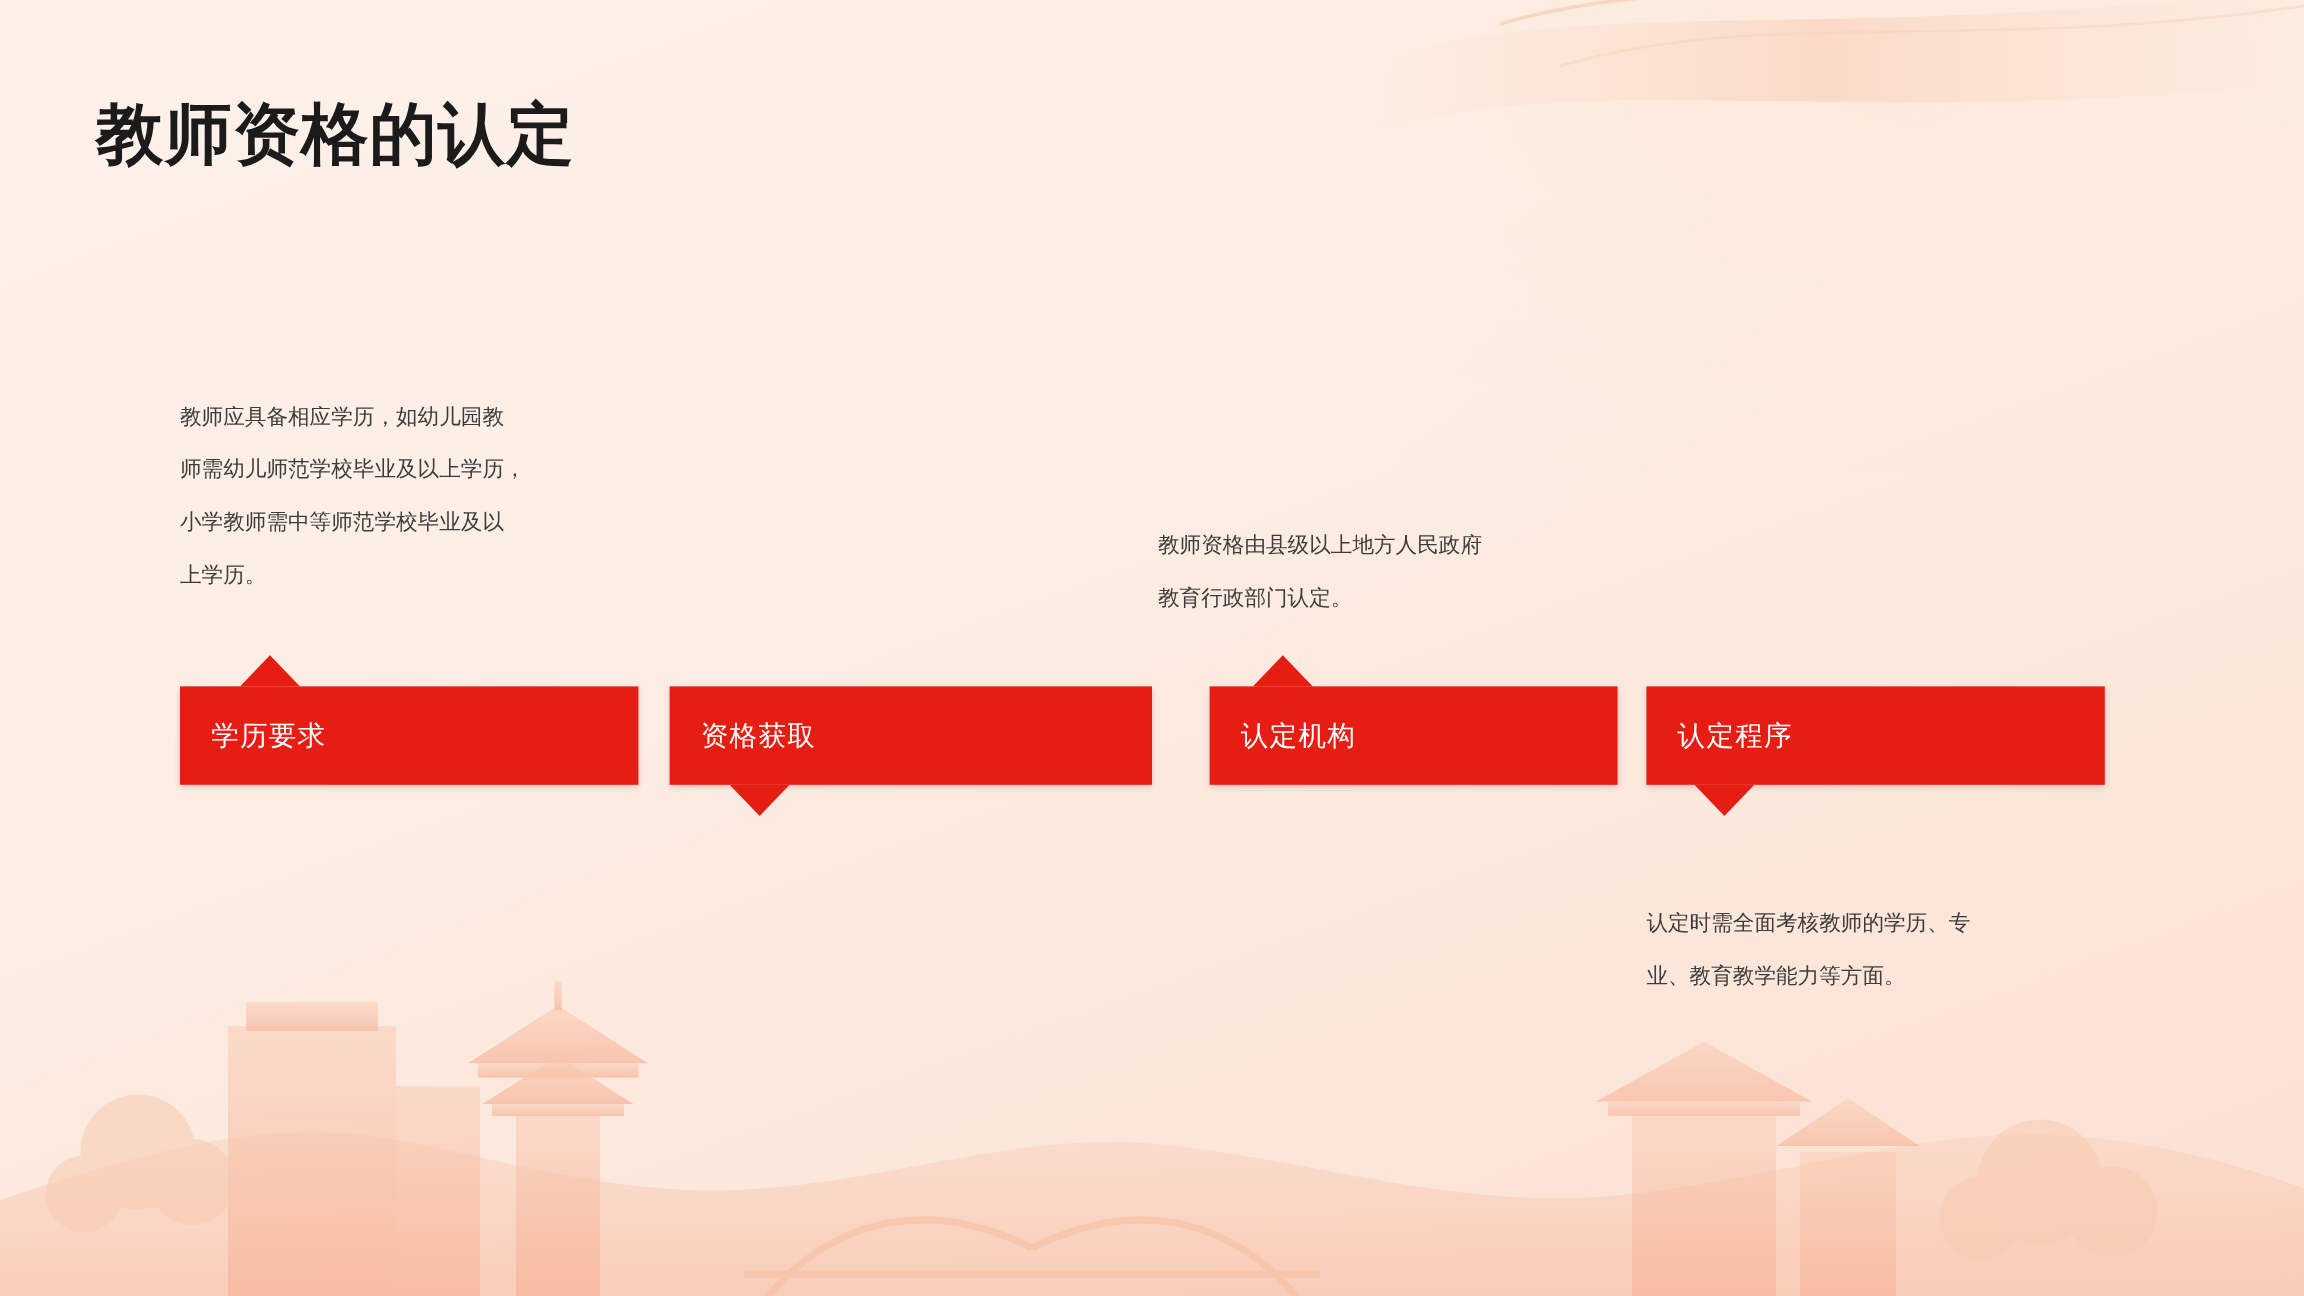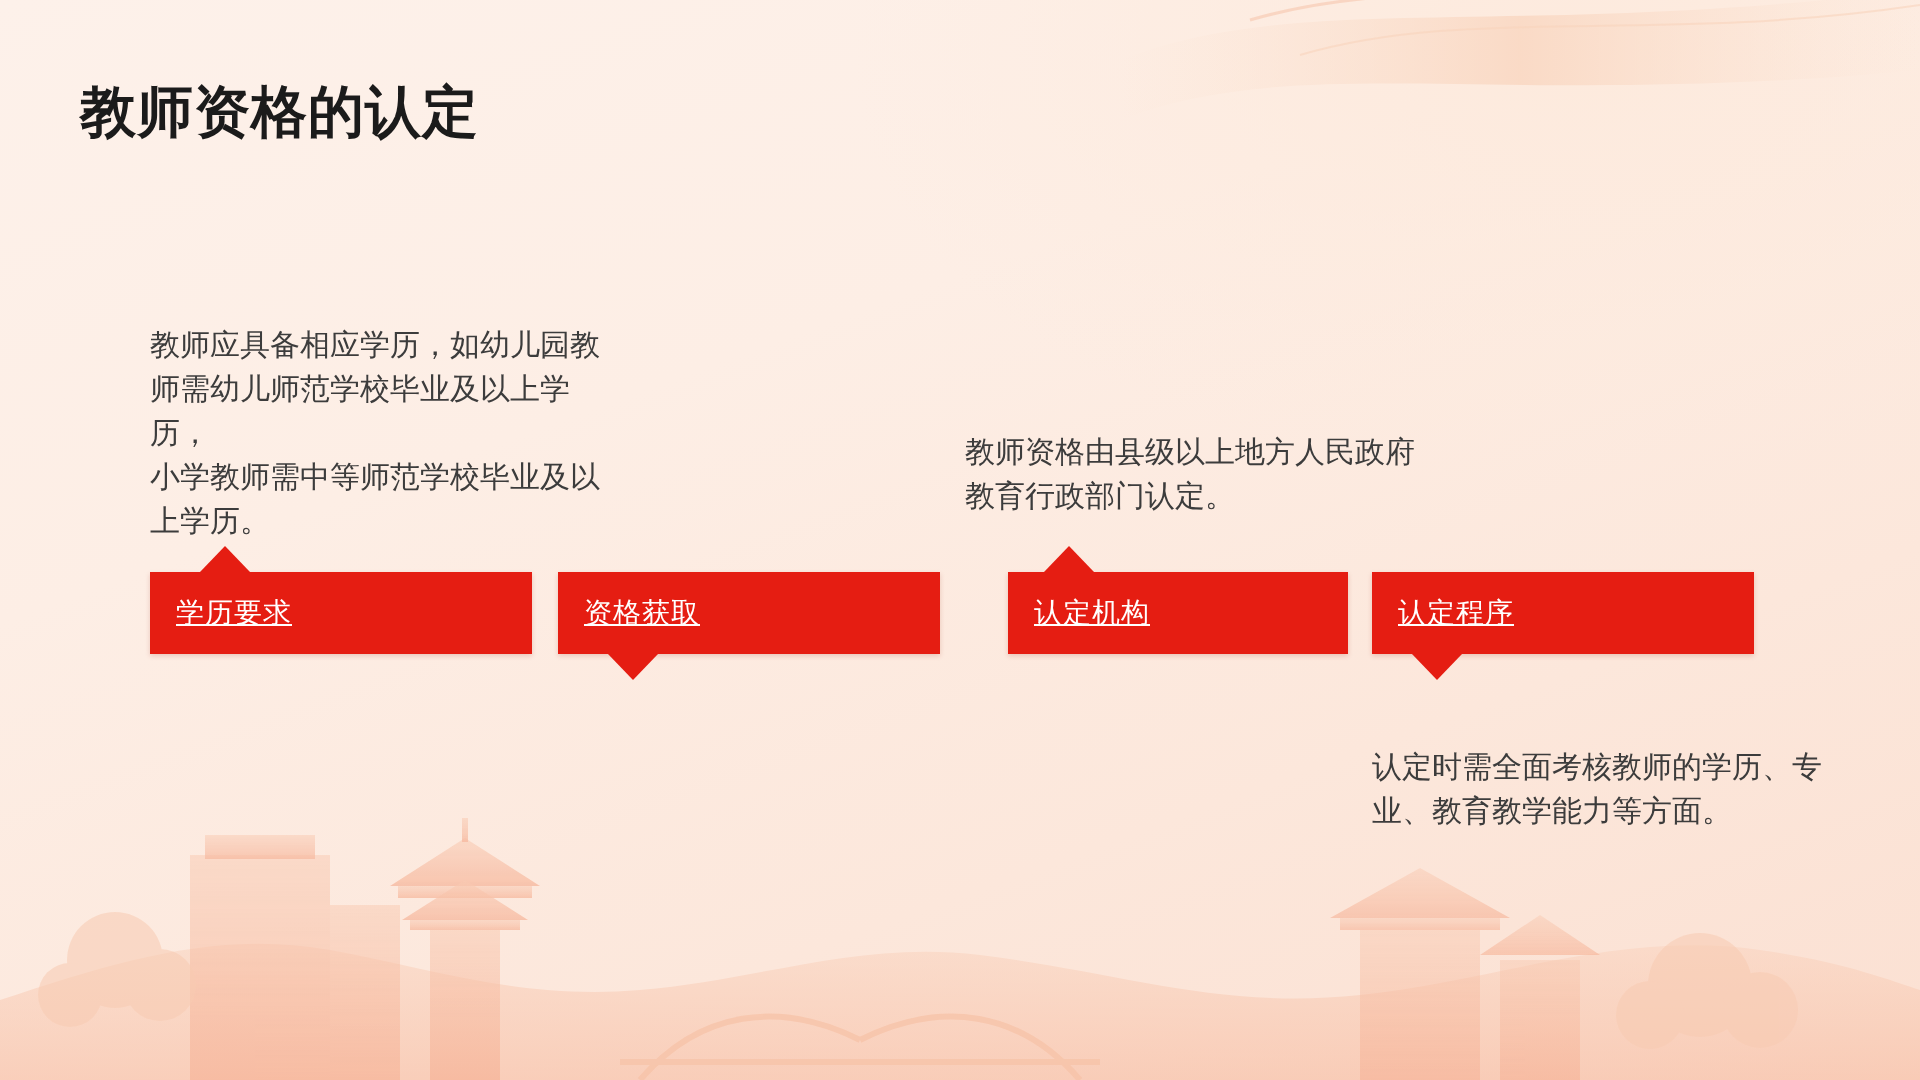--- a/index.html
+++ b/index.html
@@ -40,43 +40,41 @@
     top: 75px;
     font-size: 56px;
     font-weight: bold;
     color: #1b1b1b;
     letter-spacing: 1px;
     white-space: nowrap;
   }
 
   .desc {
     position: absolute;
-    font-size: 30px;
+    font-size: 18px;
     line-height: 44px;
     color: #3c3c3c;
     white-space: pre-line;
-    font-family: Liberation Mono, monospace;
   }
 
   .bar {
     position: absolute;
     height: 82px;
     background: #e51d12;
     box-shadow: 0 2px 5px rgba(150, 30, 10, 0.18);
   }
   .bar-label {
     position: absolute;
     left: 26px;
     top: 50%;
     transform: translateY(-50%);
     color: #ffffff;
-    font-size: 28px;
+    font-size: 23px;
     letter-spacing: 1px;
     white-space: nowrap;
-    text-decoration: underline;
   }
   
   .tip {
     position: absolute;
     width: 0;
     height: 0;
     border-left: 25px solid transparent;
     border-right: 25px solid transparent;
   }
   .tip-up {
@@ -163,21 +161,21 @@
 上学历。</div>
 
   <div class="desc" style="left:965px; top:432px; width:470px;">教师资格由县级以上地方人民政府
 教育行政部门认定。</div>
 
   <div class="bar" style="left:150px; top:572px; width:382px;">
     <span class="tip tip-up" style="left:50px;"></span>
     <span class="bar-label">学历要求</span>
   </div>
 
-  <div class="bar" style="left:558px; top:572px; width:382px;">
+  <div class="bar" style="left:558px; top:572px; width:382px;padding-left:20px;">
     <span class="tip tip-down" style="left:50px;"></span>
     <span class="bar-label">资格获取</span>
   </div>
 
   <div class="bar" style="left:965px; top:572px; width:340px;margin-left:43px;">
     <span class="tip tip-up" style="left:36px;"></span>
     <span class="bar-label">认定机构</span>
   </div>
 
   <div class="bar" style="left:1372px; top:572px; width:382px;">

